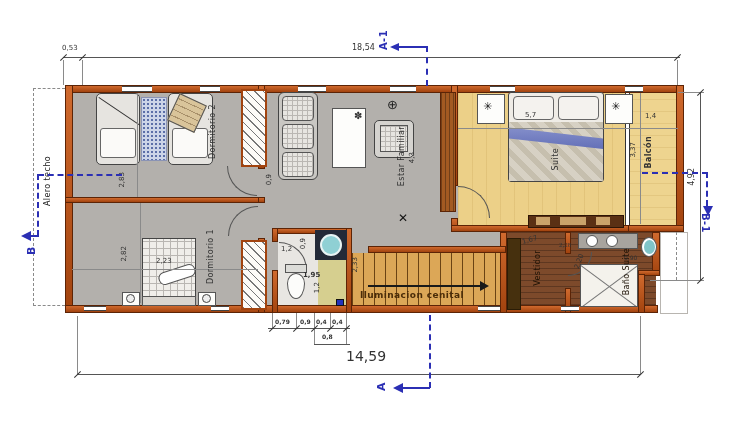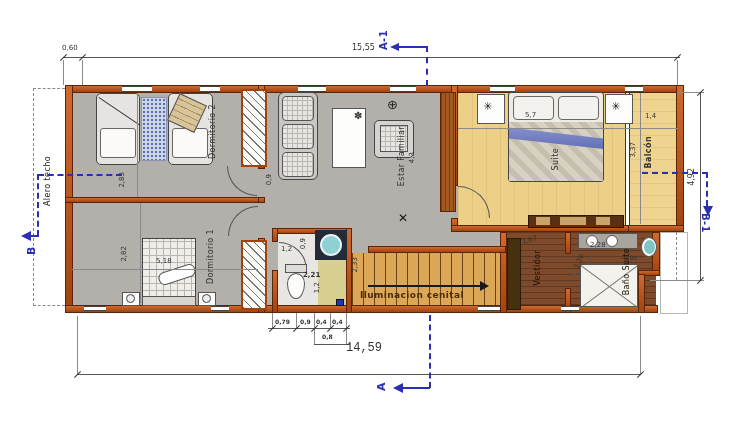--- a/index.html
+++ b/index.html
@@ -100,21 +100,21 @@
   <div class="furn" style="left:142px;top:238px;width:54px;height:60px;background:#f0eeea;border:1px solid #444;background-image:repeating-linear-gradient(0deg,transparent 0 6px,#b9b6b2 6px 7px),repeating-linear-gradient(90deg,transparent 0 6px,#b9b6b2 6px 7px);"></div>
   <div class="furn" style="left:142px;top:296px;width:54px;height:10px;background:#d8d5d0;border:1px solid #555;"></div>
   <div class="furn" style="left:158px;top:268px;width:38px;height:13px;background:#fff;border:1px solid #555;border-radius:6px;transform:rotate(-18deg);"></div>
   <div class="furn" style="left:122px;top:292px;width:18px;height:14px;background:#fdfdfb;border:1px solid #555;"></div>
   <div class="furn" style="left:126px;top:294px;width:9px;height:9px;border:1px solid #444;border-radius:50%;background:#eee;"></div>
   <div class="furn" style="left:198px;top:292px;width:18px;height:14px;background:#fdfdfb;border:1px solid #555;"></div>
   <div class="furn" style="left:202px;top:294px;width:9px;height:9px;border:1px solid #444;border-radius:50%;background:#eee;"></div>
   <div class="line" style="left:140px;top:203px;width:1px;height:100px;"></div>
   <div class="line" style="left:72px;top:269px;width:186px;height:1px;"></div>
   <div class="dim vtext" style="left:121px;top:246px;">2,82</div>
-  <div class="dim" style="left:156px;top:258px;">5,18</div>
+  <div class="dim" style="left:156px;top:258px;">2,23</div>
   <div class="rlabel vtext" style="left:207px;top:229px;">Dormitorio 1</div>
 
   <div class="furn" style="left:278px;top:92px;width:40px;height:88px;background:#c9c7c3;border:1px solid #444;border-radius:6px;"></div>
   <div class="furn" style="left:282px;top:96px;width:32px;height:25px;background:#e7e5e1;border:1px solid #555;border-radius:4px;background-image:repeating-linear-gradient(0deg,transparent 0 4px,#bab7b3 4px 5px),repeating-linear-gradient(90deg,transparent 0 4px,#bab7b3 4px 5px);"></div>
   <div class="furn" style="left:282px;top:124px;width:32px;height:25px;background:#e7e5e1;border:1px solid #555;border-radius:4px;background-image:repeating-linear-gradient(0deg,transparent 0 4px,#bab7b3 4px 5px),repeating-linear-gradient(90deg,transparent 0 4px,#bab7b3 4px 5px);"></div>
   <div class="furn" style="left:282px;top:152px;width:32px;height:25px;background:#e7e5e1;border:1px solid #555;border-radius:4px;background-image:repeating-linear-gradient(0deg,transparent 0 4px,#bab7b3 4px 5px),repeating-linear-gradient(90deg,transparent 0 4px,#bab7b3 4px 5px);"></div>
   <div class="furn" style="left:332px;top:108px;width:34px;height:60px;background:#fdfdfb;border:1px solid #555;"></div>
   <div class="dim" style="left:354px;top:111px;font-size:10px;color:#333;">✽</div>
   <div class="dim" style="left:387px;top:98px;font-size:13px;color:#222;">⊕</div>
   <div class="furn" style="left:374px;top:120px;width:40px;height:38px;background:#d5d3cf;border:1px solid #444;border-radius:5px;"></div>
@@ -153,38 +153,38 @@
   <div class="furn" style="left:578px;top:233px;width:60px;height:16px;background:#a8a49e;border:1px solid #555;"></div>
   <div class="furn" style="left:586px;top:235px;width:12px;height:12px;background:#fff;border:1px solid #555;border-radius:50%;"></div>
   <div class="furn" style="left:606px;top:235px;width:12px;height:12px;background:#fff;border:1px solid #555;border-radius:50%;"></div>
   <div class="furn" style="left:641px;top:237px;width:16px;height:20px;background:#fff;border:1px solid #555;border-radius:50%;"></div>
   <div class="furn" style="left:644px;top:240px;width:11px;height:14px;background:#7fc4c8;border-radius:50%;"></div>
   <div class="furn" style="left:580px;top:264px;width:58px;height:43px;background:#f4f2ec;border:1px solid #555;overflow:hidden;">
     <div style="position:absolute;left:0;top:0;width:73px;height:1px;background:#777;transform:rotate(36.5deg);transform-origin:0 0;"></div>
     <div style="position:absolute;left:0;top:42px;width:73px;height:1px;background:#777;transform:rotate(-36.5deg);transform-origin:0 0;"></div>
   </div>
   <div class="rlabel vtext" style="left:623px;top:248px;color:#1d1205;">Baño Suite</div>
-  <div class="dim" style="left:590px;top:242px;">2,28</div>
+  <div class="dim" style="left:559px;top:242px;font-family:Liberation Serif, serif;">2,28</div>
   <div class="dim" style="left:572px;top:258px;transform:rotate(-70deg);">2,20</div>
   <div class="dim" style="left:624px;top:255px;font-size:6px;">0,90</div>
   <div class="dash" style="left:676px;top:232px;height:48px;"></div>
 
   <div class="dline" style="left:368px;top:285px;width:114px;height:2px;background:#1a1a1a;"></div>
   <div class="tri" style="left:480px;top:281px;border-left:9px solid #1a1a1a;border-top:5px solid transparent;border-bottom:5px solid transparent;"></div>
   <div class="rlabel" style="left:360px;top:291px;font-size:9px;color:#4a2c08;font-weight:bold;">Iluminacion cenital</div>
   <div class="dim vtext" style="left:352px;top:257px;">2,33</div>
   <div class="furn" style="left:336px;top:299px;width:8px;height:7px;background:#2233bb;border:1px solid #111;"></div>
 
   <div class="furn" style="left:315px;top:230px;width:32px;height:30px;background:#232a38;"></div>
   <div class="furn" style="left:320px;top:234px;width:22px;height:22px;background:#8fd0d4;border:2px solid #e8f4f4;border-radius:50%;"></div>
   <div class="furn" style="left:285px;top:264px;width:22px;height:9px;background:#dcdcd8;border:1px solid #555;"></div>
   <div class="furn" style="left:287px;top:273px;width:18px;height:26px;background:#fcfcfa;border:1px solid #555;border-radius:50% 50% 50% 50%/40% 40% 60% 60%;"></div>
   <div class="dim" style="left:281px;top:246px;">1,2</div>
   <div class="dim vtext" style="left:300px;top:238px;">0,9</div>
-  <div class="dim" style="left:303px;top:272px;font-weight:bold;">2,21</div>
+  <div class="dim" style="left:303px;top:272px;font-weight:bold;">1,95</div>
   <div class="dim vtext" style="left:314px;top:282px;">1,2</div>
 
   <div class="line" style="left:272px;top:313px;width:1px;height:16px;"></div>
   <div class="line" style="left:296px;top:313px;width:1px;height:16px;"></div>
   <div class="line" style="left:314px;top:313px;width:1px;height:32px;"></div>
   <div class="line" style="left:330px;top:313px;width:1px;height:16px;"></div>
   <div class="line" style="left:346px;top:313px;width:1px;height:32px;"></div>
   <div class="dline" style="left:268px;top:328px;width:82px;height:1px;"></div>
   <div class="tick" style="left:268px;top:328px;"></div>
   <div class="tick" style="left:292px;top:328px;"></div>
@@ -198,29 +198,29 @@
   <div class="dline" style="left:314px;top:344px;width:36px;height:1px;"></div>
   <div class="dim" style="left:322px;top:334px;font-size:6px;font-weight:bold;">0,8</div>
 
   <div class="line" style="left:63px;top:60px;width:1px;height:25px;"></div>
   <div class="line" style="left:82px;top:60px;width:1px;height:25px;"></div>
   <div class="line" style="left:677px;top:60px;width:1px;height:25px;"></div>
   <div class="dline" style="left:63px;top:57px;width:617px;height:1px;"></div>
   <div class="tick" style="left:59px;top:57px;"></div>
   <div class="tick" style="left:78px;top:57px;"></div>
   <div class="tick" style="left:673px;top:57px;"></div>
-  <div class="dim" style="left:62px;top:45px;">0,60</div>
-  <div class="dim" style="left:352px;top:44px;font-size:8px;">15,55</div>
+  <div class="dim" style="left:62px;top:45px;">0,53</div>
+  <div class="dim" style="left:352px;top:44px;font-size:8px;">18,54</div>
 
   <div class="line" style="left:77px;top:316px;width:1px;height:58px;"></div>
   <div class="line" style="left:640px;top:316px;width:1px;height:58px;"></div>
   <div class="dline" style="left:77px;top:374px;width:563px;height:1px;"></div>
   <div class="tick" style="left:73px;top:374px;"></div>
   <div class="tick" style="left:636px;top:374px;"></div>
-  <div class="dim" style="left:346px;top:342px;font-size:12px;font-family:Liberation Mono, monospace;">14,59</div>
+  <div class="dim" style="left:346px;top:349px;font-size:14px;">14,59</div>
 
   <div class="line" style="left:678px;top:92px;width:26px;height:1px;"></div>
   <div class="line" style="left:650px;top:280px;width:54px;height:1px;"></div>
   <div class="dline" style="left:700px;top:92px;width:1px;height:188px;"></div>
   <div class="tick" style="left:696px;top:92px;"></div>
   <div class="tick" style="left:696px;top:280px;"></div>
   <div class="dim vtext" style="left:688px;top:168px;font-size:8px;">4,92</div>
 
   <div class="dash" style="left:33px;top:88px;height:218px;"></div>
   <div class="dashh" style="left:33px;top:88px;width:32px;"></div>

